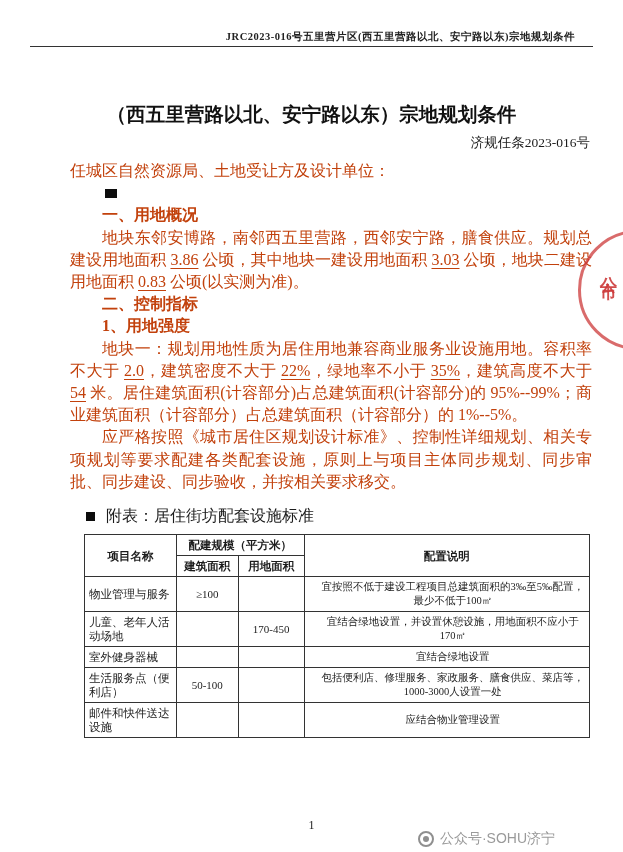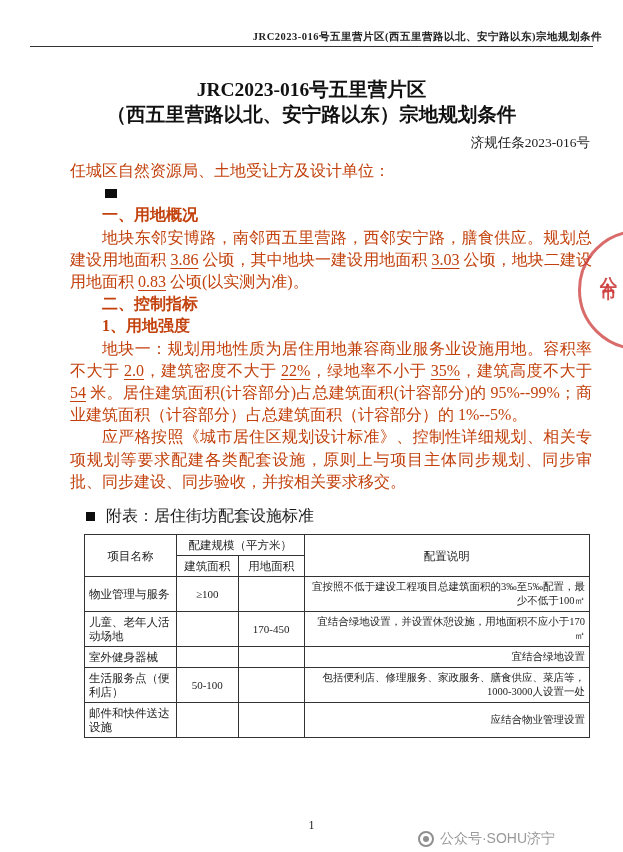--- a/index.html
+++ b/index.html
@@ -4,21 +4,21 @@
 <style>
   * { margin:0; padding:0; box-sizing:border-box; }
   html,body { background:#ffffff; }
   body { font-family:"Liberation Serif","DejaVu Serif",serif; }
   .page {
     position:relative; width:623px; height:852px; margin:0 auto;
     background:#ffffff; overflow:hidden; color:#1c1c1c;
   }
   
   .running-header {
-    position:absolute; top:30px; right:21px;
+    position:absolute; top:30px; right:48px;
     font-size:10.5px; letter-spacing:.5px; color:#222; font-weight:bold;
   }
   .header-rule {
     position:absolute; top:46px; left:30px; right:30px;
     border-top:1.5px solid #333;
   }
   
   .title { position:absolute; left:0; right:0; text-align:center; font-weight:bold; font-size:19.5px; color:#111; }
   .title.l1 { top:76px; }
   .title.l2 { top:101px; }
@@ -35,24 +35,24 @@
   .scan-mark { display:inline-block; background:#0d0d0d; }
   .scan-mark.inline { width:12px; height:9px; margin-left:3px; }
   .scan-mark.sq { width:9px; height:9px; margin-right:11px; }
   .annex { margin:12px 0 0 16px; font-size:16px; line-height:22px; color:#1c1c1c; }
   
   .annex-table {
     border-collapse:collapse; margin:7px 0 0 14px; width:506px;
     font-size:11px; line-height:14px; color:#1c1c1c;
   }
   .annex-table th, .annex-table td { border:1px solid #333; padding:3px 4px; vertical-align:middle; }
-  .annex-table th { font-weight:normal; text-align:center; font-size:11.5px; }
+  .annex-table th { font-weight:bold; text-align:center; font-size:11.5px; }
   .annex-table td.item { text-align:left; font-size:11.5px; }
   .annex-table td.num { text-align:center; }
-  .annex-table td.desc { text-align:right; font-size:10.5px; }
+  .annex-table td.desc { text-align:center; font-size:10.5px;padding-left:16px; }
   .c-item { width:92px; } .c-floor { width:62px; } .c-land { width:66px; } .c-desc { width:286px; }
   
   .seal {
     position:absolute; top:230px; right:-75px; width:120px; height:120px;
     border:3px solid rgba(204,58,58,.75); border-radius:50%;
   }
   .seal-text {
     position:absolute; top:262px; right:3px;
     writing-mode:vertical-rl; color:rgba(204,58,58,.9);
     font-size:17px; letter-spacing:7px; font-weight:bold;
@@ -76,21 +76,20 @@
   }
 </style>
 </head>
 <body>
 
 <div class="page">
 
   <div class="running-header">JRC2023-016号五里营片区(西五里营路以北、安宁路以东)宗地规划条件</div>
   <div class="header-rule"></div>
 
-  <div class="title l1">JRC2023-016号五里营片区</div>
   <div class="title l2">（西五里营路以北、安宁路以东）宗地规划条件</div>
   <div class="doc-no">济规任条2023-016号</div>
 
   <div class="content">
     <p class="para no-indent">任城区自然资源局、土地受让方及设计单位：</p>
     <p class="para"><span class="scan-mark inline"></span></p>
     <p class="para heading">一、用地概况</p>
     <p class="para"><span>地块东邻安博路，南邻西五里营路，西邻安宁路，膳食供应。规划总建设用地面积 </span><span class="u">3.86</span><span> 公顷，其中地块一建设用地面积 </span><span class="u">3.03</span><span> 公顷，地块二建设用地面积 </span><span class="u">0.83</span><span> 公顷(以实测为准)。</span></p>
     <p class="para heading">二、控制指标</p>
     <p class="para heading">1、用地强度</p>

